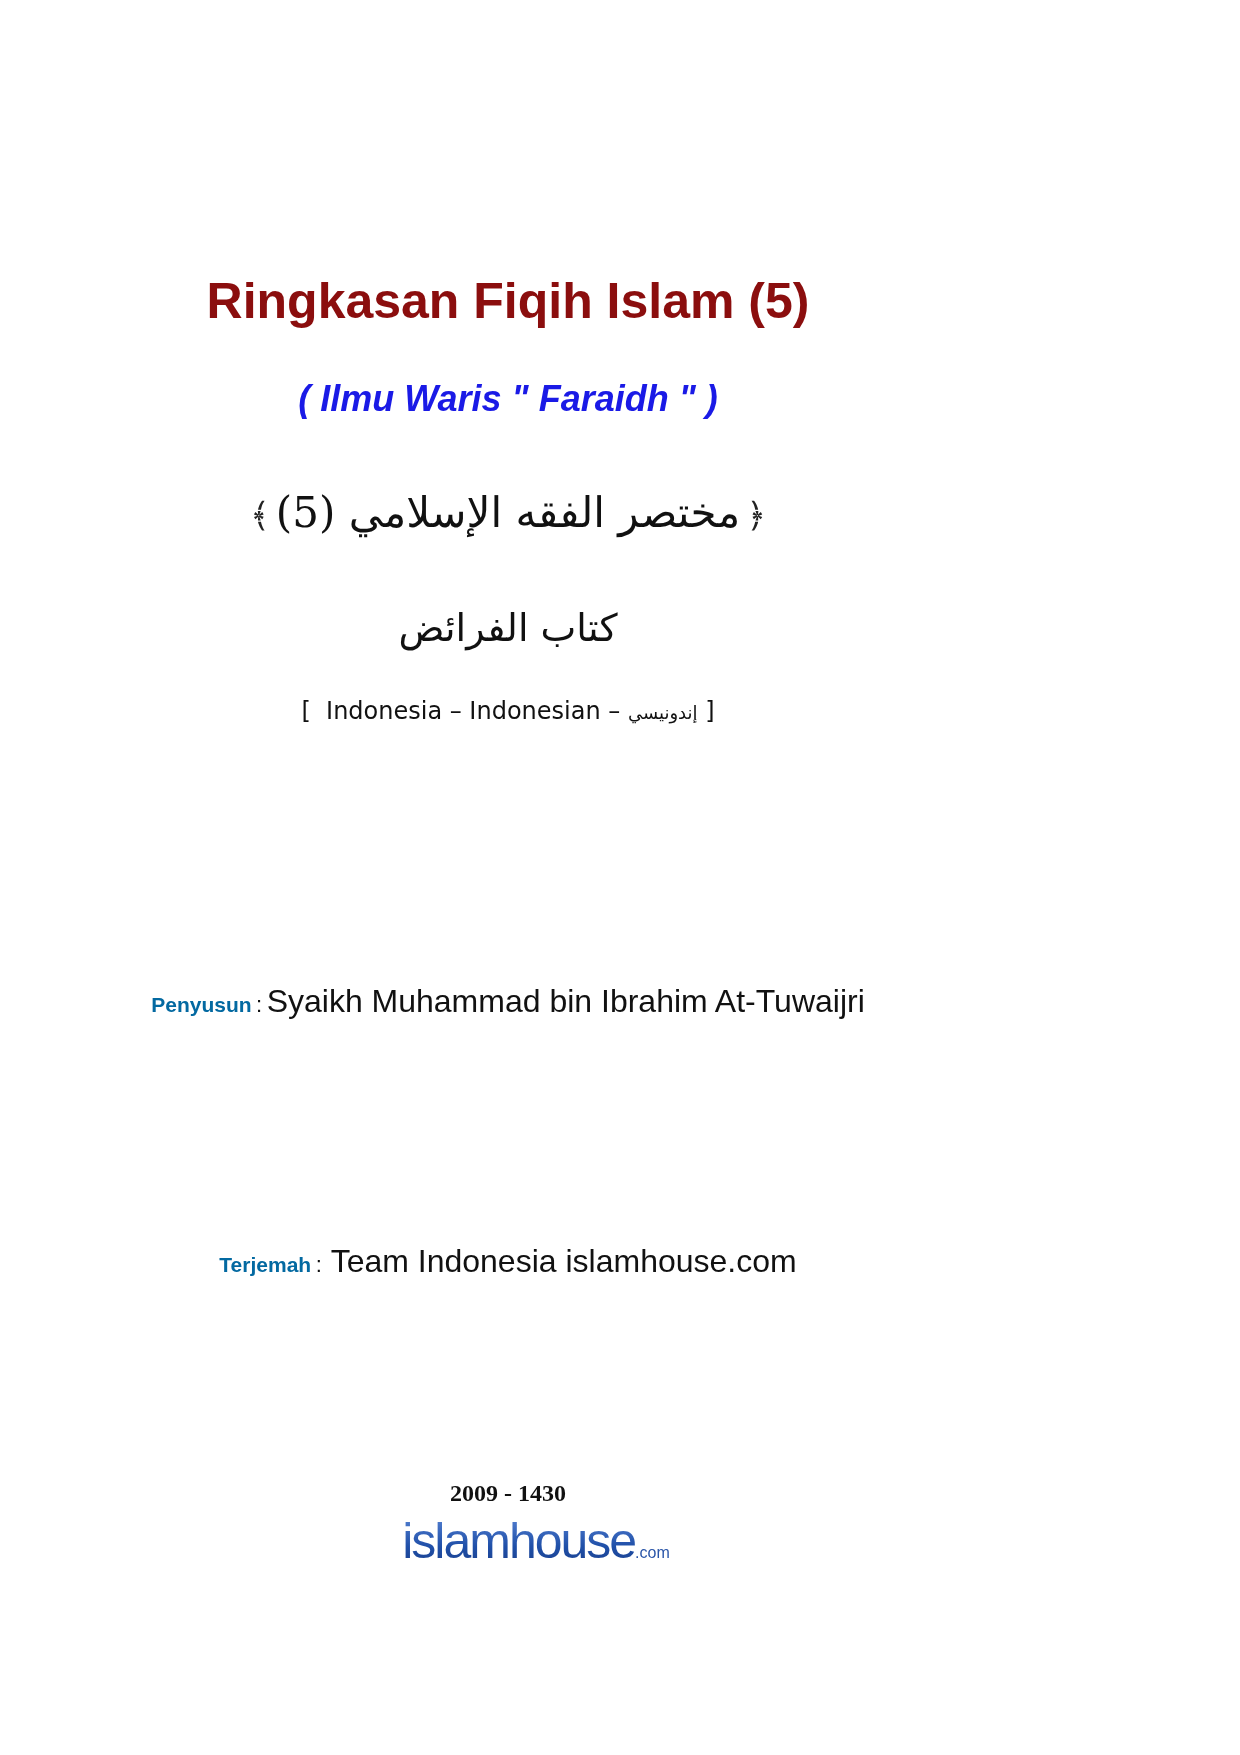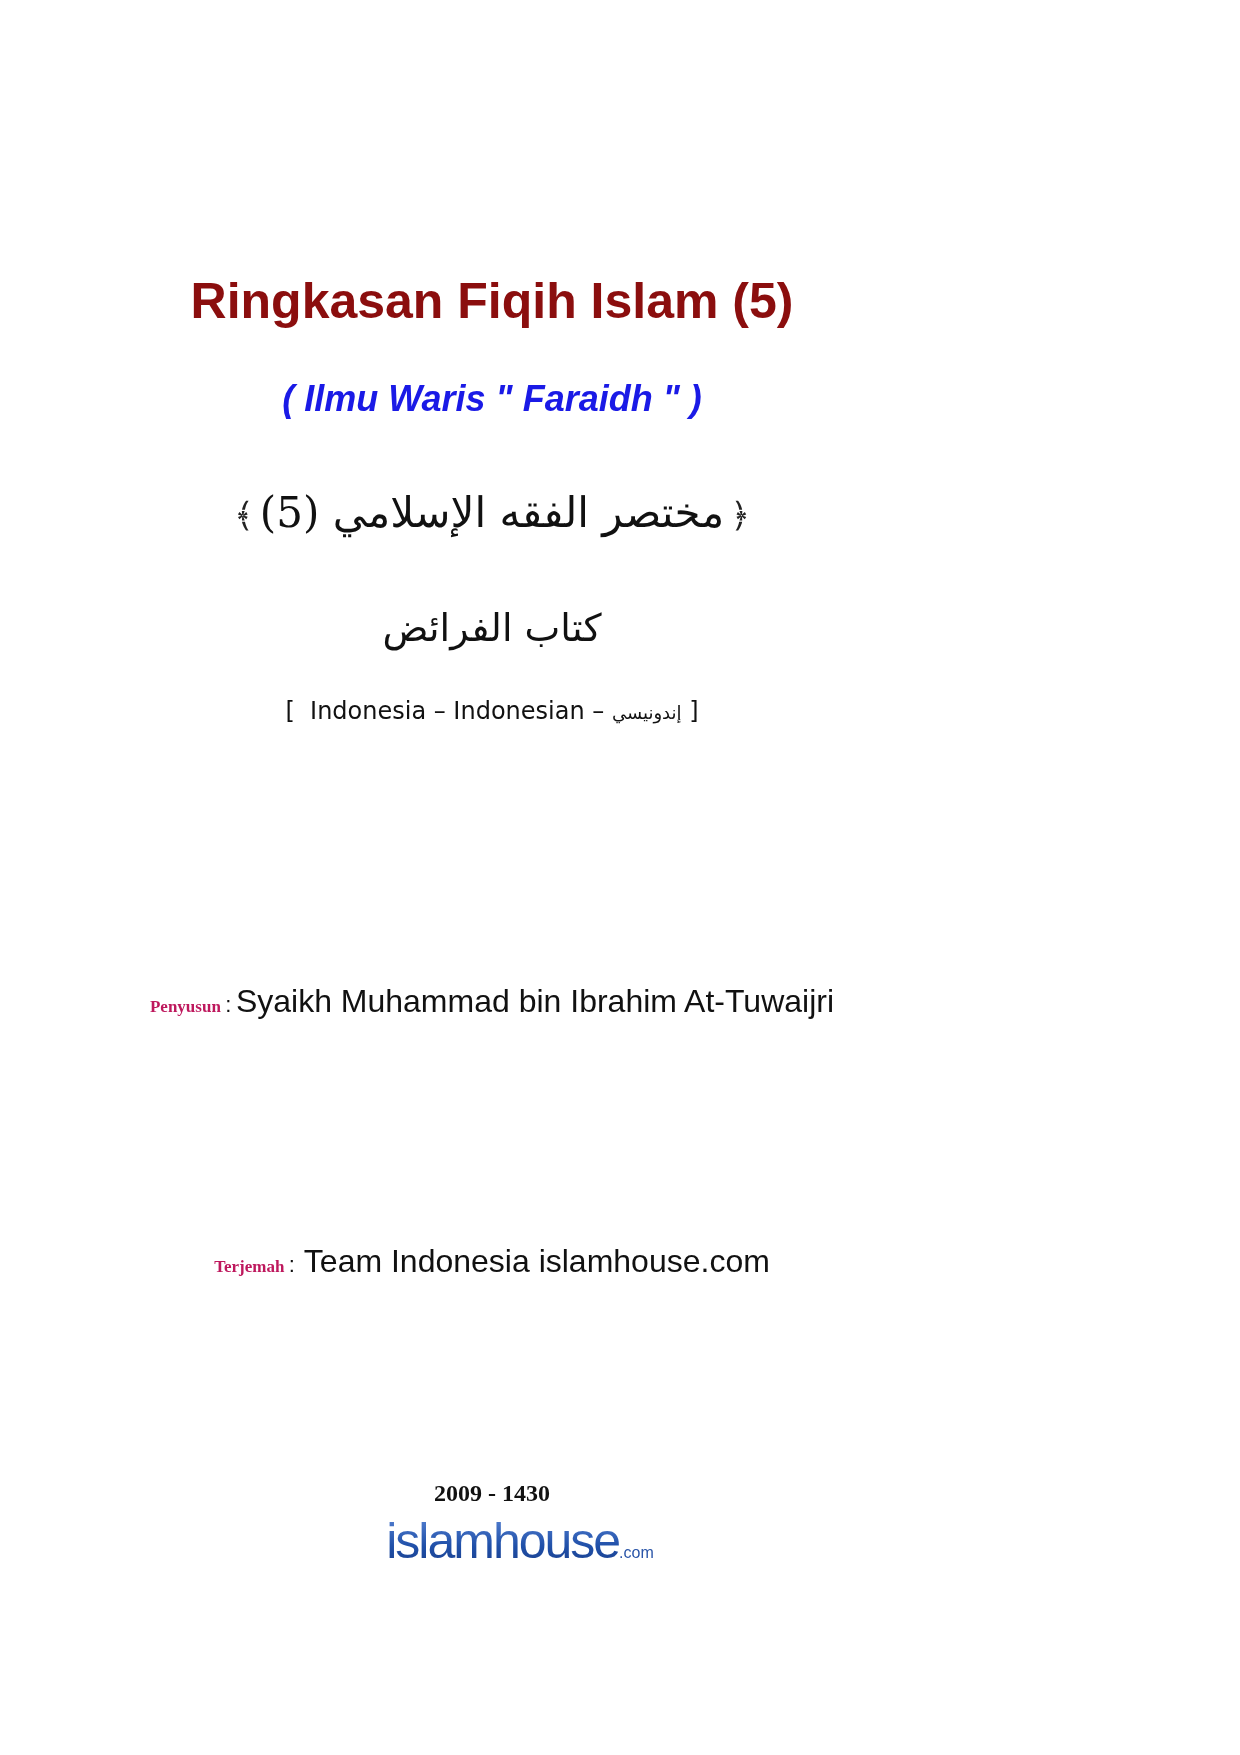--- a/index.html
+++ b/index.html
@@ -1,18 +1,18 @@
 <!DOCTYPE html>
 <html><head>
   <meta charset="utf-8">
   <style>
     html, body { margin: 0; padding: 0; background: #ffffff; }
     body { width: 1240px; height: 1755px; position: relative; overflow: hidden; }
     .page { position: absolute; inset: 0; background: #ffffff; }
-    .center { position: absolute; left: 0; width: 984px; text-align: center; }
+    .center { position: absolute; left: 0; width: 984px; text-align: center; padding-left: 16px; }
 
     .title {
       top: 272px;
       font-family: "Liberation Sans", sans-serif;
       font-weight: bold;
       font-size: 50px;
       color: #8B0E0E;
       letter-spacing: 0px;
     }
     .subtitle {
@@ -43,24 +43,24 @@
       font-size: 24px;
       color: #111111;
     }
     .lang-line .ar { font-size: 18px; }
 
     .credit {
       font-family: "Liberation Sans", sans-serif;
       color: #111111;
     }
     .credit .label {
-      font-family: Liberation Serif, serif;
+      font-family: Liberation Sans, sans-serif;
       font-weight: bold;
-      color: #be185d;
-      font-size: 17px;
+      color: #0369a1;
+      font-size: 21px;
     }
     .credit .colon { font-size: 22px; color: #111; }
     .credit .value { font-size: 32px; }
 
     .penyusun { top: 983px; }
     .terjemah { top: 1243px; }
     .editor { top: 1288px; }
     .editor .label {
       font-family: "Liberation Serif", serif;
       font-weight: normal;

